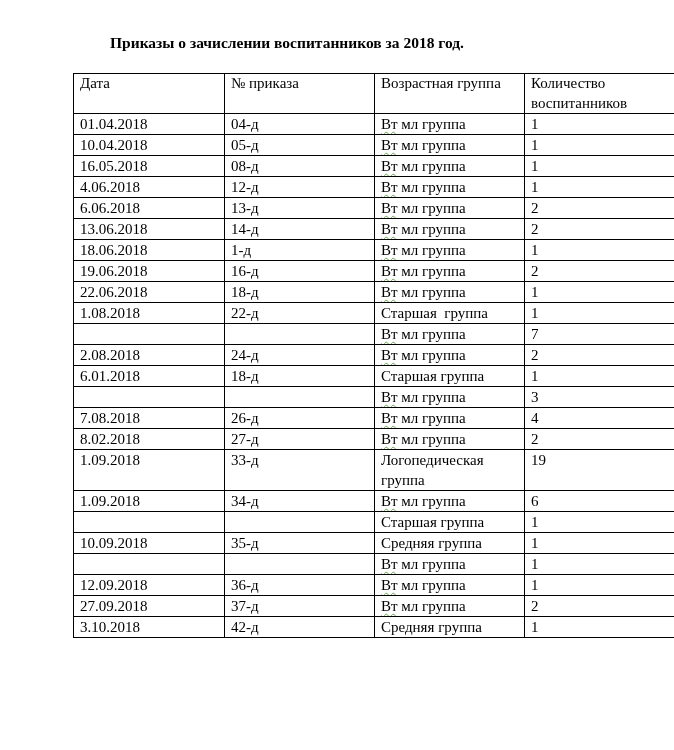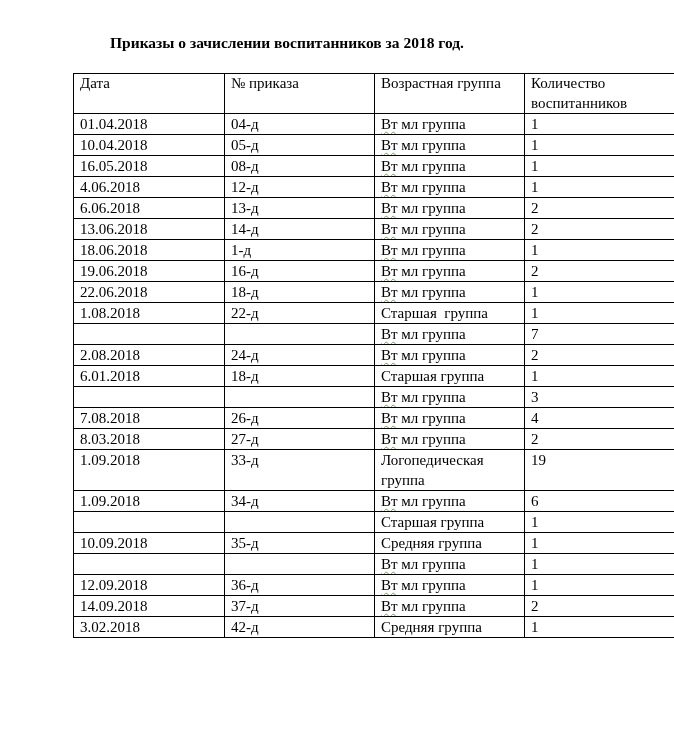--- a/index.html
+++ b/index.html
@@ -117,21 +117,21 @@
         <td><span class="wavy">Вт</span><span style="white-space: pre-wrap;"> мл группа</span></td>
         <td>3</td>
       </tr>
       <tr>
         <td>7.08.2018</td>
         <td>26-д</td>
         <td><span class="wavy">Вт</span><span style="white-space: pre-wrap;"> мл группа</span></td>
         <td>4</td>
       </tr>
       <tr>
-        <td>8.03.2018</td>
+        <td>8.02.2018</td>
         <td>27-д</td>
         <td><span class="wavy">Вт</span><span style="white-space: pre-wrap;"> мл группа</span></td>
         <td>2</td>
       </tr>
       <tr>
         <td>1.09.2018</td>
         <td>33-д</td>
         <td class="wrap"><span class="wavy"></span><span style="white-space: pre-wrap;">Логопедическая группа</span></td>
         <td>19</td>
       </tr>
@@ -159,25 +159,25 @@
         <td><span class="wavy">Вт</span><span style="white-space: pre-wrap;"> мл группа</span></td>
         <td>1</td>
       </tr>
       <tr>
         <td>12.09.2018</td>
         <td>36-д</td>
         <td><span class="wavy">Вт</span><span style="white-space: pre-wrap;"> мл группа</span></td>
         <td>1</td>
       </tr>
       <tr>
-        <td>14.09.2018</td>
+        <td>27.09.2018</td>
         <td>37-д</td>
         <td><span class="wavy">Вт</span><span style="white-space: pre-wrap;"> мл группа</span></td>
         <td>2</td>
       </tr>
       <tr>
-        <td>3.02.2018</td>
+        <td>3.10.2018</td>
         <td>42-д</td>
         <td><span class="wavy"></span><span style="white-space: pre-wrap;">Средняя группа</span></td>
         <td>1</td>
       </tr>
     </tbody>
 </table>
 
 </body></html>

